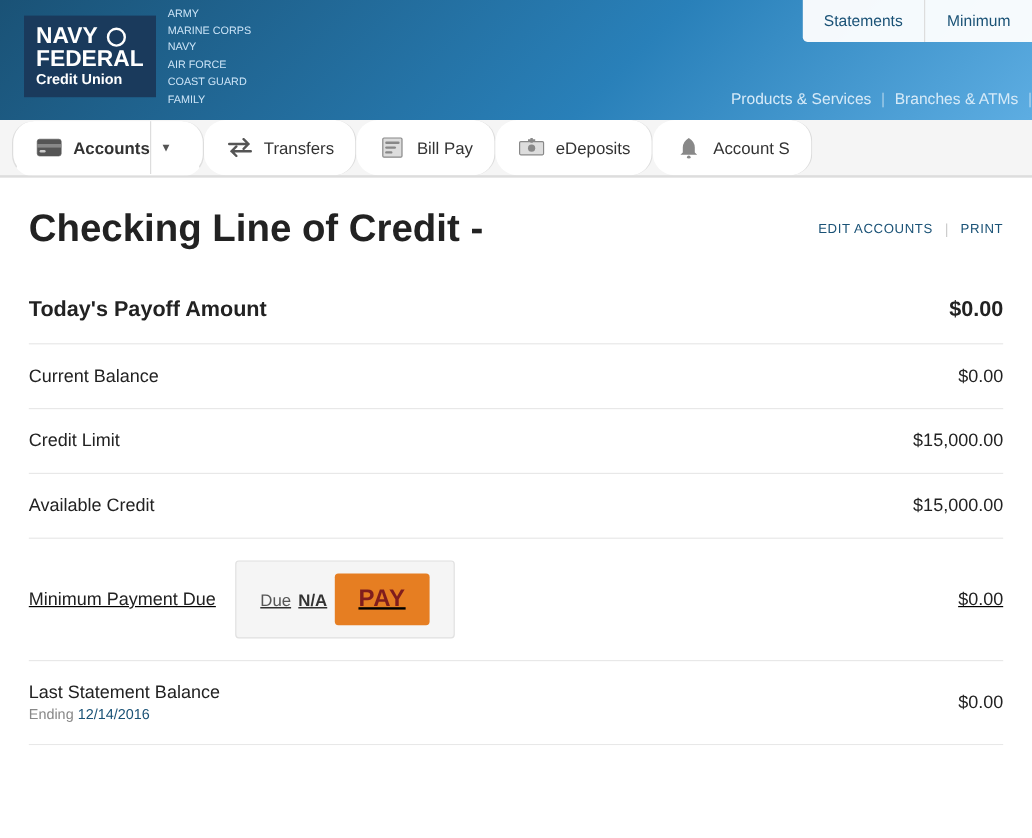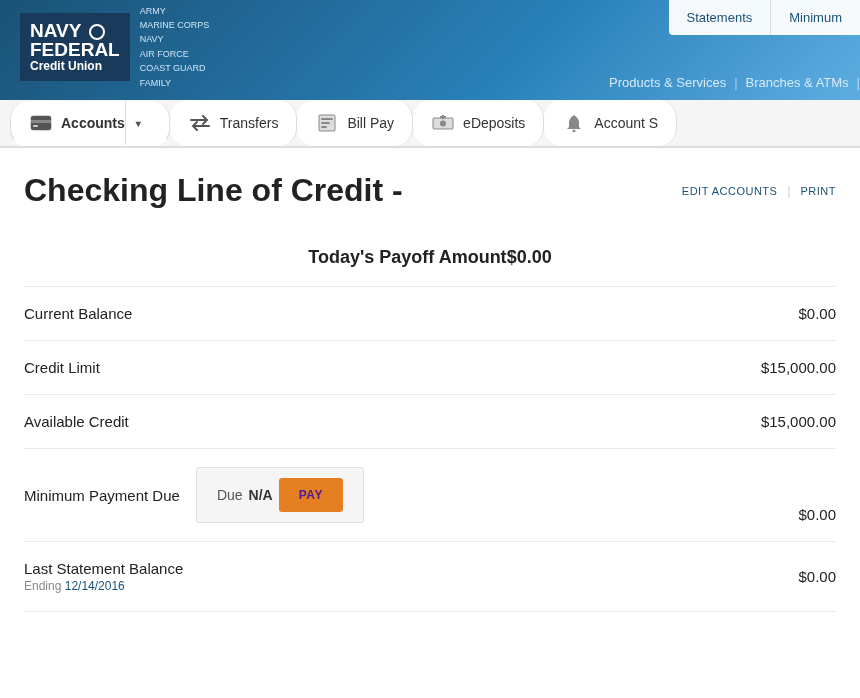--- a/index.html
+++ b/index.html
@@ -174,44 +174,44 @@
       display: flex;
       align-items: center;
       justify-content: space-between;
       padding: 18px 0;
       border-bottom: 1px solid #e8e8e8;
     }
 
     .detail-row.bold-row {
       font-weight: bold;
       font-size: 18px;
-      justify-content: center;
     }
 
     .detail-label {
       font-size: 15px;
       color: #222;
     }
 
     .detail-label.bold { font-weight: bold; font-size: 18px; }
 
     .detail-value {
       font-size: 15px;
       color: #222;
     }
 
     .detail-value.bold { font-weight: bold; font-size: 18px; }
 
     
     .payment-row {
       display: flex;
-      align-items: flex-end;
+      align-items: center;
       justify-content: space-between;
       padding: 18px 0;
       border-bottom: 1px solid #e8e8e8;
+      text-decoration: underline;
     }
 
     .payment-left {
       display: flex;
       align-items: center;
       gap: 16px;
     }
 
     .due-box {
       background: #f5f5f5;
@@ -225,25 +225,25 @@
       color: #555;
     }
 
     .due-na {
       font-weight: bold;
       color: #333;
     }
 
     .pay-btn {
       background: #e67e22;
-      color: #4c1d95;
+      color: #7f1d1d;
       border: none;
       border-radius: 3px;
       padding: 10px 20px;
-      font-size: 12px;
+      font-size: 20px;
       font-weight: bold;
       cursor: pointer;
       letter-spacing: 0.5px;
     }
 
     
     .last-statement-row {
       display: flex;
       align-items: center;
       justify-content: space-between;

